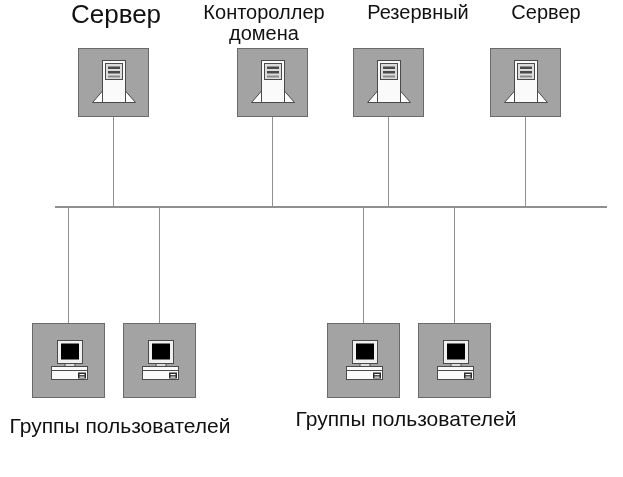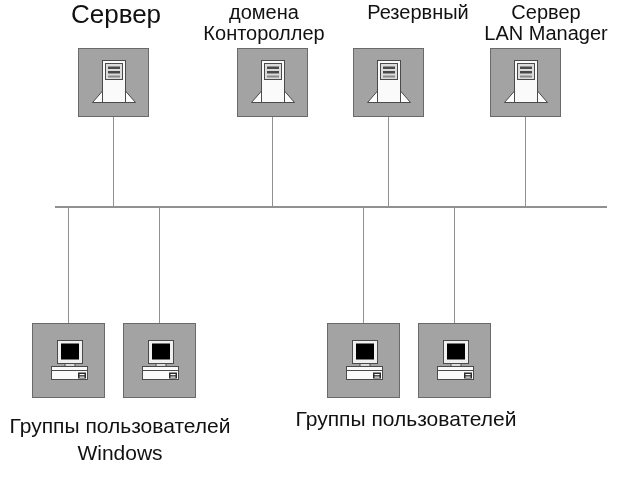--- a/index.html
+++ b/index.html
@@ -75,29 +75,28 @@
     </symbol>
   </defs>
 </svg>
 
 <div class="stage">
 
   <div class="top-label big" style="left:116px;top:0px;">
     <span class="ln">Сервер</span>
   </div>
   <div class="top-label" style="left:264px;top:2px;">
+    <span class="ln">Контороллер</span>
     <span class="ln">домена</span>
-    <span class="ln">Контороллер</span>
   </div>
   <div class="top-label" style="left:418px;top:2px;">
     <span class="ln">Резервный</span>
   </div>
   <div class="top-label" style="left:546px;top:2px;">
     <span class="ln">Сервер</span>
-    <span class="ln">LAN Manager</span>
   </div>
 
   <div class="node server" style="left:78px;top:48px;">
     <svg width="44" height="48" viewBox="0 0 44 48">
         <use href="#ic-server"></use>
       </svg>
   </div>
   <div class="node server" style="left:237px;top:48px;">
     <svg width="44" height="48" viewBox="0 0 44 48">
         <use href="#ic-server"></use>
@@ -142,19 +141,18 @@
       </svg>
   </div>
   <div class="node workstation" style="left:418px;top:323px;">
     <svg width="46" height="44" viewBox="0 0 46 44">
         <use href="#ic-workstation"></use>
       </svg>
   </div>
 
   <div class="group-label" style="left:120px;top:412px;">
     <span class="ln">Группы пользователей</span>
-    <span class="ln">Windows</span>
   </div>
   <div class="group-label" style="left:406px;top:405px;">
     <span class="ln">Группы пользователей</span>
   </div>
 
 </div>
 
 </body></html>

